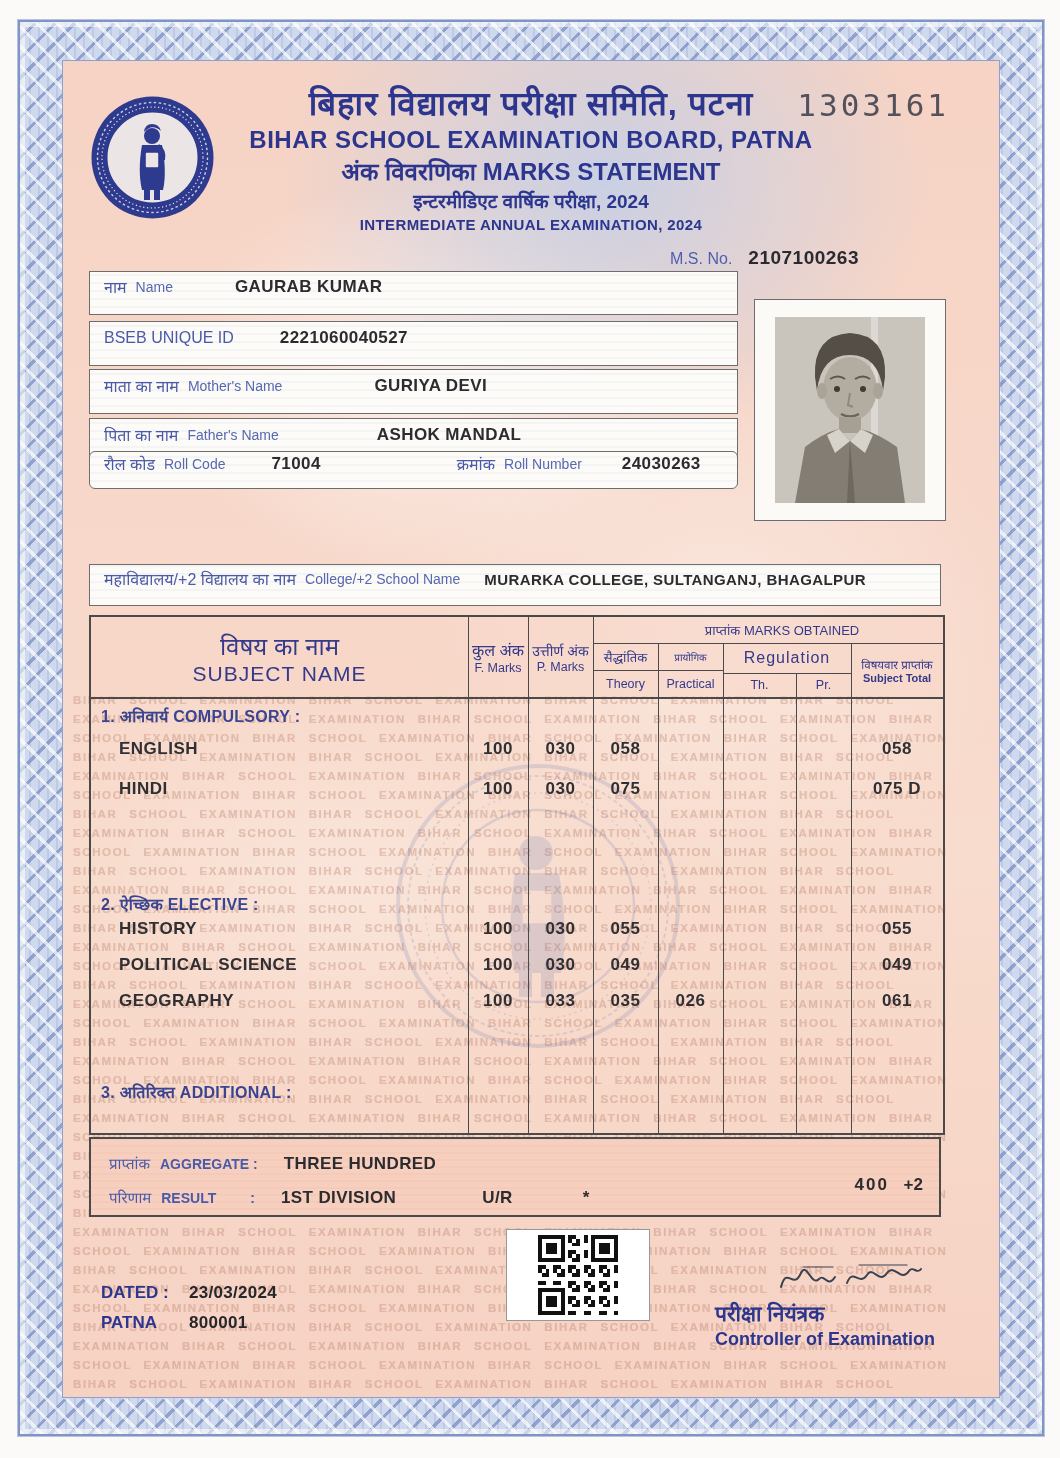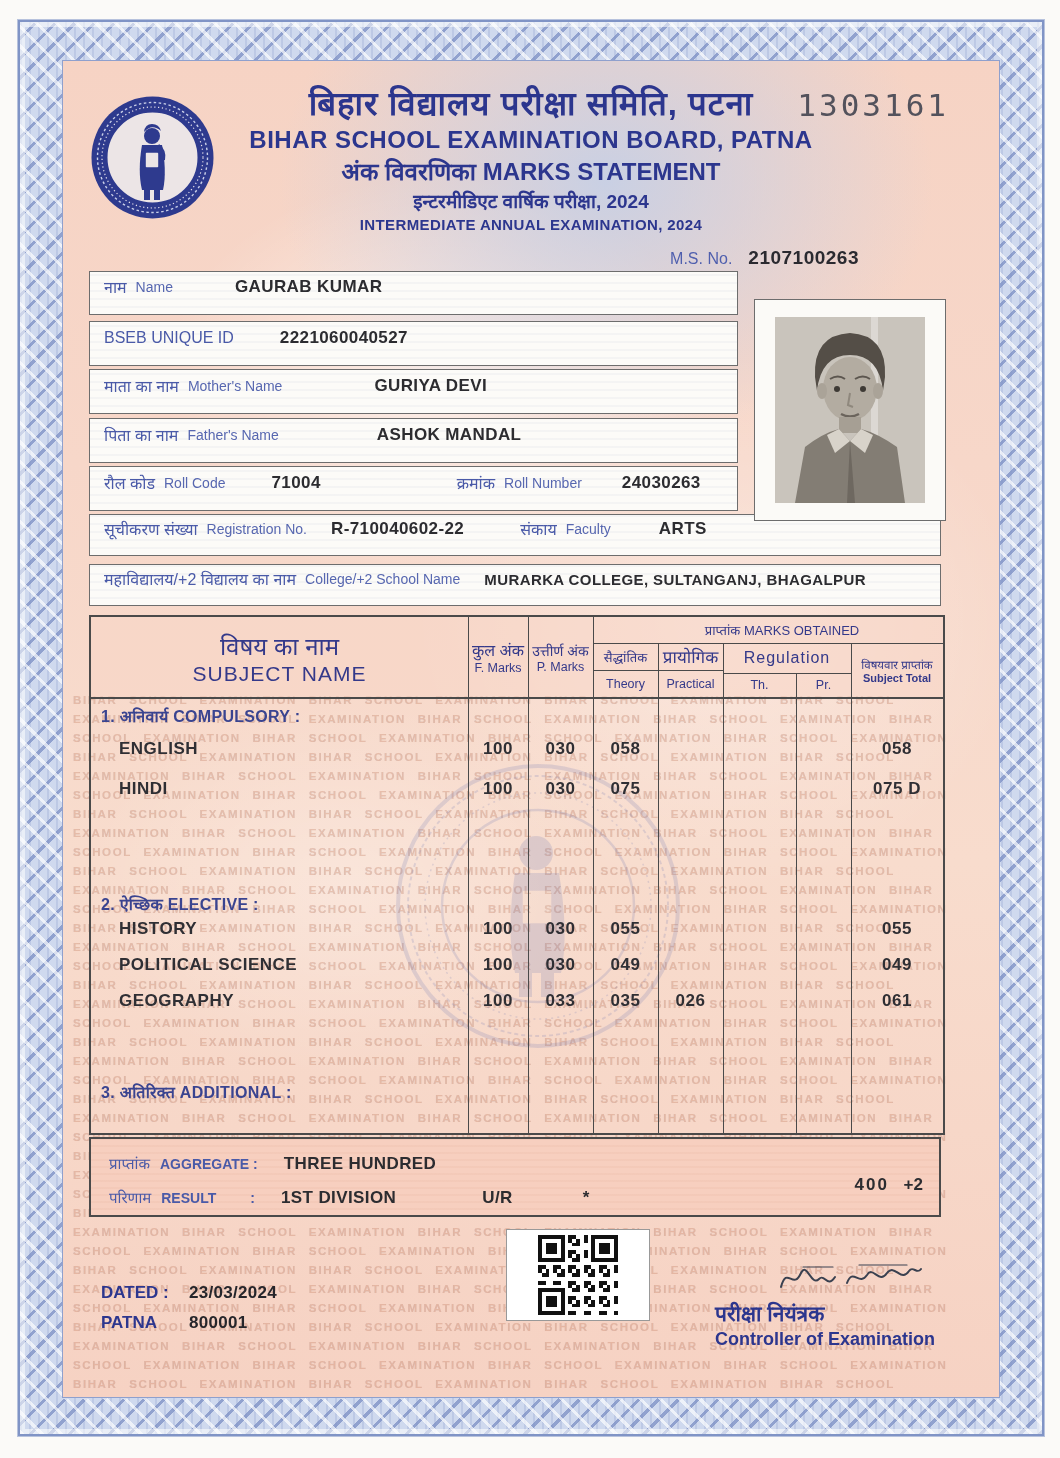--- a/index.html
+++ b/index.html
@@ -167,37 +167,29 @@
     <span class="len">Mother's Name</span>
     <span class="fval" style="margin-left:92px;">GURIYA DEVI</span>
   </div>
 
   <div class="frow" style="top:357px;height:45px;width:649px;">
     <span class="lhi">पिता का नाम</span>
     <span class="len">Father's Name</span>
     <span class="fval" style="margin-left:98px;">ASHOK MANDAL</span>
   </div>
 
-  <div class="frow" style="top:405px;height:45px;width:649px;">
+  <div class="frow" style="top:390px;height:38px;width:649px;border-radius:6px;">
     <span class="lhi">रौल कोड</span>
     <span class="len">Roll Code</span>
     <span class="fval" style="margin-left:46px;">71004</span>
     <span class="lhi" style="margin-left:136px;">क्रमांक</span>
     <span class="len">Roll Number</span>
     <span class="fval" style="margin-left:40px;">24030263</span>
   </div>
 
-  <div class="frow" style="top:453px;height:42px;width:852px;">
-    <span class="lhi">सूचीकरण संख्या</span>
-    <span class="len">Registration No.</span>
-    <span class="fval" style="margin-left:24px;">R-710040602-22</span>
-    <span class="lhi" style="margin-left:56px;">संकाय</span>
-    <span class="len">Faculty</span>
-    <span class="fval" style="margin-left:48px;">ARTS</span>
-  </div>
 
   <div class="frow" style="top:503px;height:42px;width:852px;">
     <span class="lhi">महाविद्यालय/+2 विद्यालय का नाम</span>
     <span class="len">College/+2 School Name</span>
     <span class="fval" style="margin-left:24px;font-size:15px;">MURARKA COLLEGE, SULTANGANJ, BHAGALPUR</span>
   </div>
 
   <div class="photo-box">
     <svg width="150" height="186" viewBox="0 0 150 186">
       <rect x="0" y="0" width="150" height="186" fill="#c9c4bc"></rect>
@@ -255,21 +247,21 @@
       <div class="hcell" style="left:502px;top:0;width:378px;height:26px;">
         <div style="font-size:13px;">प्राप्तांक MARKS OBTAINED</div>
       </div>
       <div class="hcell" style="left:502px;top:26px;width:65px;height:27px;">
         <div style="font-size:13px;">सैद्धांतिक</div>
       </div>
       <div class="hcell" style="left:502px;top:53px;width:65px;height:27px;">
         <div style="font-size:12.5px;">Theory</div>
       </div>
       <div class="hcell" style="left:567px;top:26px;width:65px;height:27px;">
-        <div style="font-size:17px;">प्रायोगिक</div>
+        <div style="font-size:10px;">प्रायोगिक</div>
       </div>
       <div class="hcell" style="left:567px;top:53px;width:65px;height:27px;">
         <div style="font-size:12.5px;">Practical</div>
       </div>
       <div class="hcell" style="left:632px;top:26px;width:128px;height:30px;">
         <div style="font-size:16px;letter-spacing:1px;">Regulation</div>
       </div>
       <div class="hcell" style="left:632px;top:56px;width:73px;height:24px;">
         <div style="font-size:12.5px;">Th.</div>
       </div>

